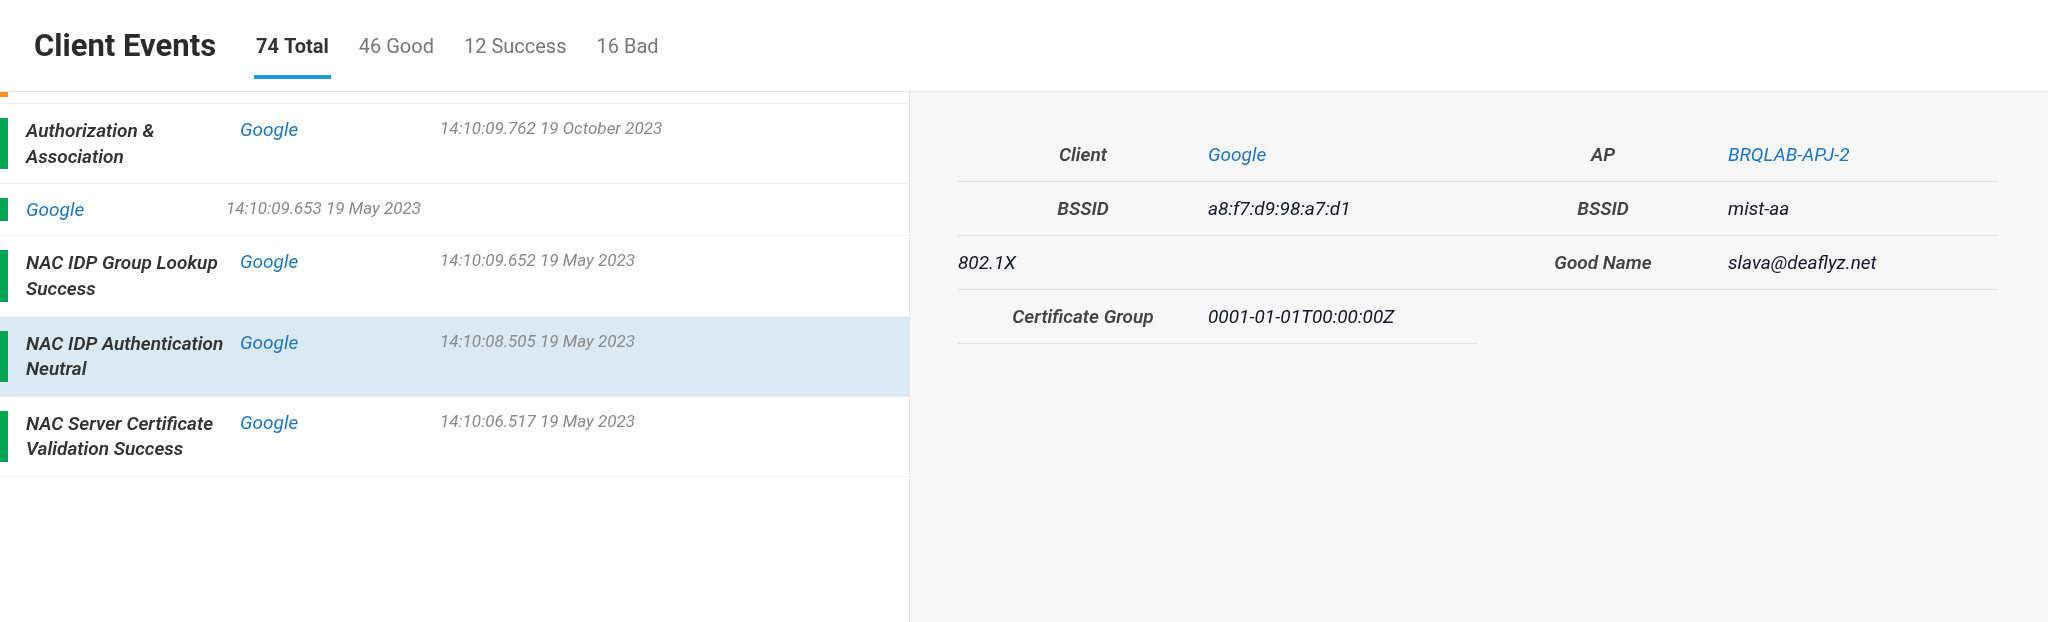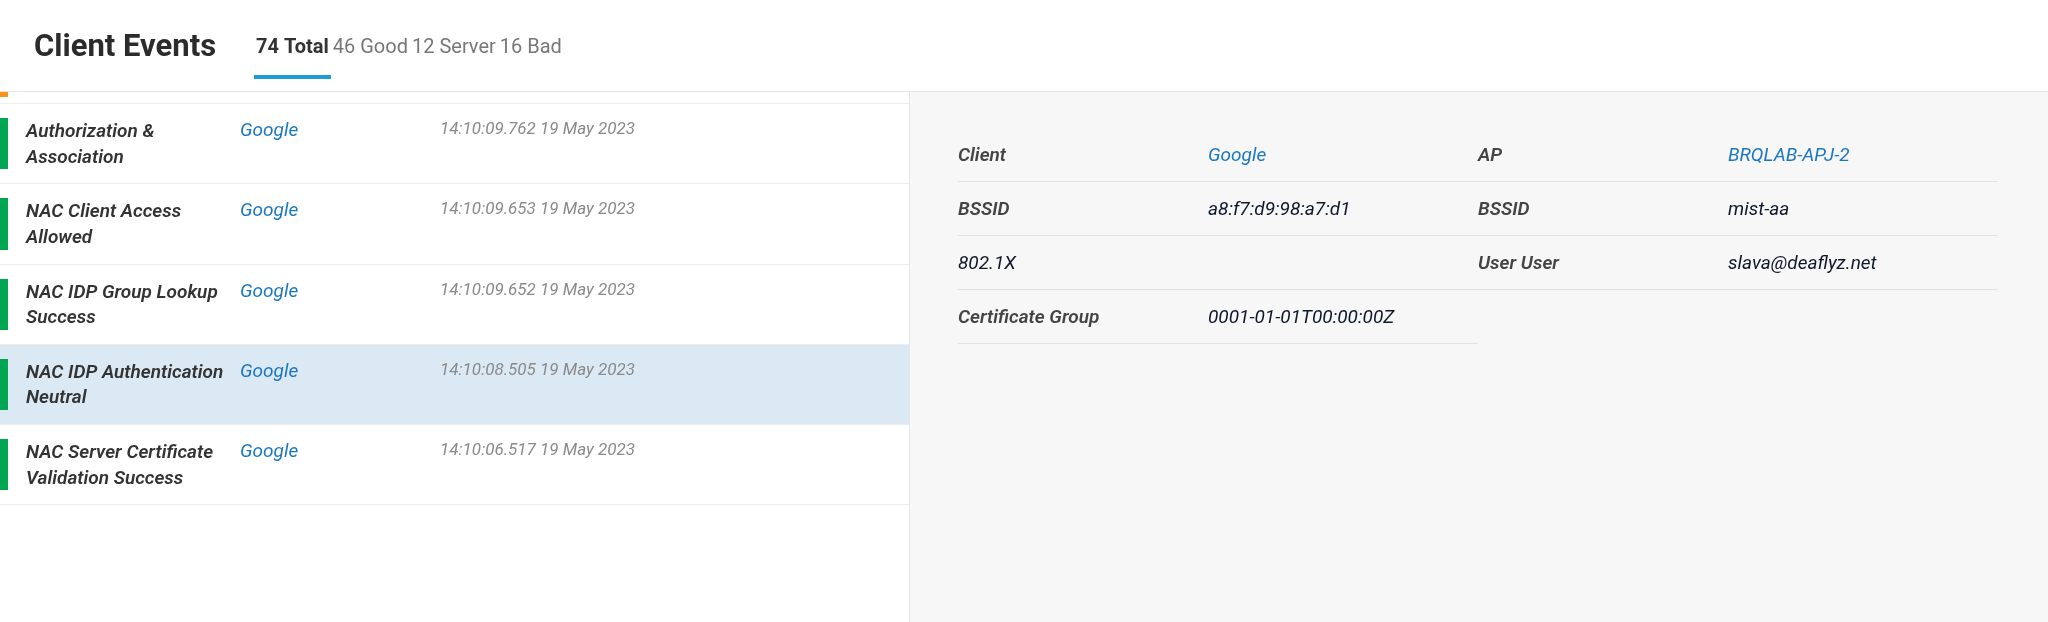--- a/index.html
+++ b/index.html
@@ -22,20 +22,21 @@
   height: 92px;
 }
 .title {
   font-size: 31px;
   font-weight: 700;
   color: #2b2b2b;
 }
 .tabs {
   display: flex;
   align-items: center;
+  gap: 26px;
   font-size: 20px;
   color: #777;
   position: relative;
   height: 100%;
 }
 .tab {
   cursor: pointer;
   position: relative;
   padding: 0 2px;
   display: flex;
@@ -102,20 +103,21 @@
   color: #8a8a8a;
   font-size: 17px;
 }
 .event-row.selected {
   background: #dbe9f4;
 }
 .right {
   flex: 1;
   background: #f7f7f7;
   padding: 36px 48px;
+  text-align: center;
 }
 .detail-grid {
   display: grid;
   grid-template-columns: 520px 520px;
   column-gap: 0;
 }
 .detail-col {
   display: flex;
   flex-direction: column;
 }
@@ -147,45 +149,44 @@
   <div class="header">
     <div class="title">Client Events</div>
     <div class="tabs">
       <div class="tab active">
         <span>74</span>&nbsp;<span>Total</span>
       </div>
       <div class="tab">
         <span>46</span>&nbsp;<span>Good</span>
       </div>
       <div class="tab">
-        <span>12</span>&nbsp;<span>Server</span>
+        <span>12</span>&nbsp;<span>Success</span>
       </div>
       <div class="tab">
         <span>16</span>&nbsp;<span>Bad</span>
       </div>
     </div>
   </div>
 
   <div class="body">
     <div class="left">
 
       <div class="event-row partial-first">
         <div class="marker marker-orange"></div>
       </div>
 
       <div class="event-row">
         <div class="marker marker-green"></div>
         <div class="col-event">Authorization &amp; Association</div>
         <div class="col-client">Google</div>
-        <div class="col-time">14:10:09.762 19 May 2023</div>
-      </div>
-
-      <div class="event-row">
-        <div class="marker marker-green"></div>
-        <div class="col-event">NAC Client Access Allowed</div>
+        <div class="col-time">14:10:09.762 19 October 2023</div>
+      </div>
+
+      <div class="event-row">
+        <div class="marker marker-green"></div>
         <div class="col-client">Google</div>
         <div class="col-time">14:10:09.653 19 May 2023</div>
       </div>
 
       <div class="event-row">
         <div class="marker marker-green"></div>
         <div class="col-event">NAC IDP Group Lookup Success</div>
         <div class="col-client">Google</div>
         <div class="col-time">14:10:09.652 19 May 2023</div>
       </div>
@@ -228,20 +229,20 @@
         <div class="detail-col">
           <div class="detail-row">
             <div class="detail-label">AP</div>
             <div class="detail-value link">BRQLAB-APJ-2</div>
           </div>
           <div class="detail-row">
             <div class="detail-label">BSSID</div>
             <div class="detail-value">mist-aa</div>
           </div>
           <div class="detail-row">
-            <div class="detail-label">User User</div>
+            <div class="detail-label">Good Name</div>
             <div class="detail-value">slava@deaflyz.net</div>
           </div>
         </div>
       </div>
     </div>
   </div>
 </div>
 
 </body></html>

